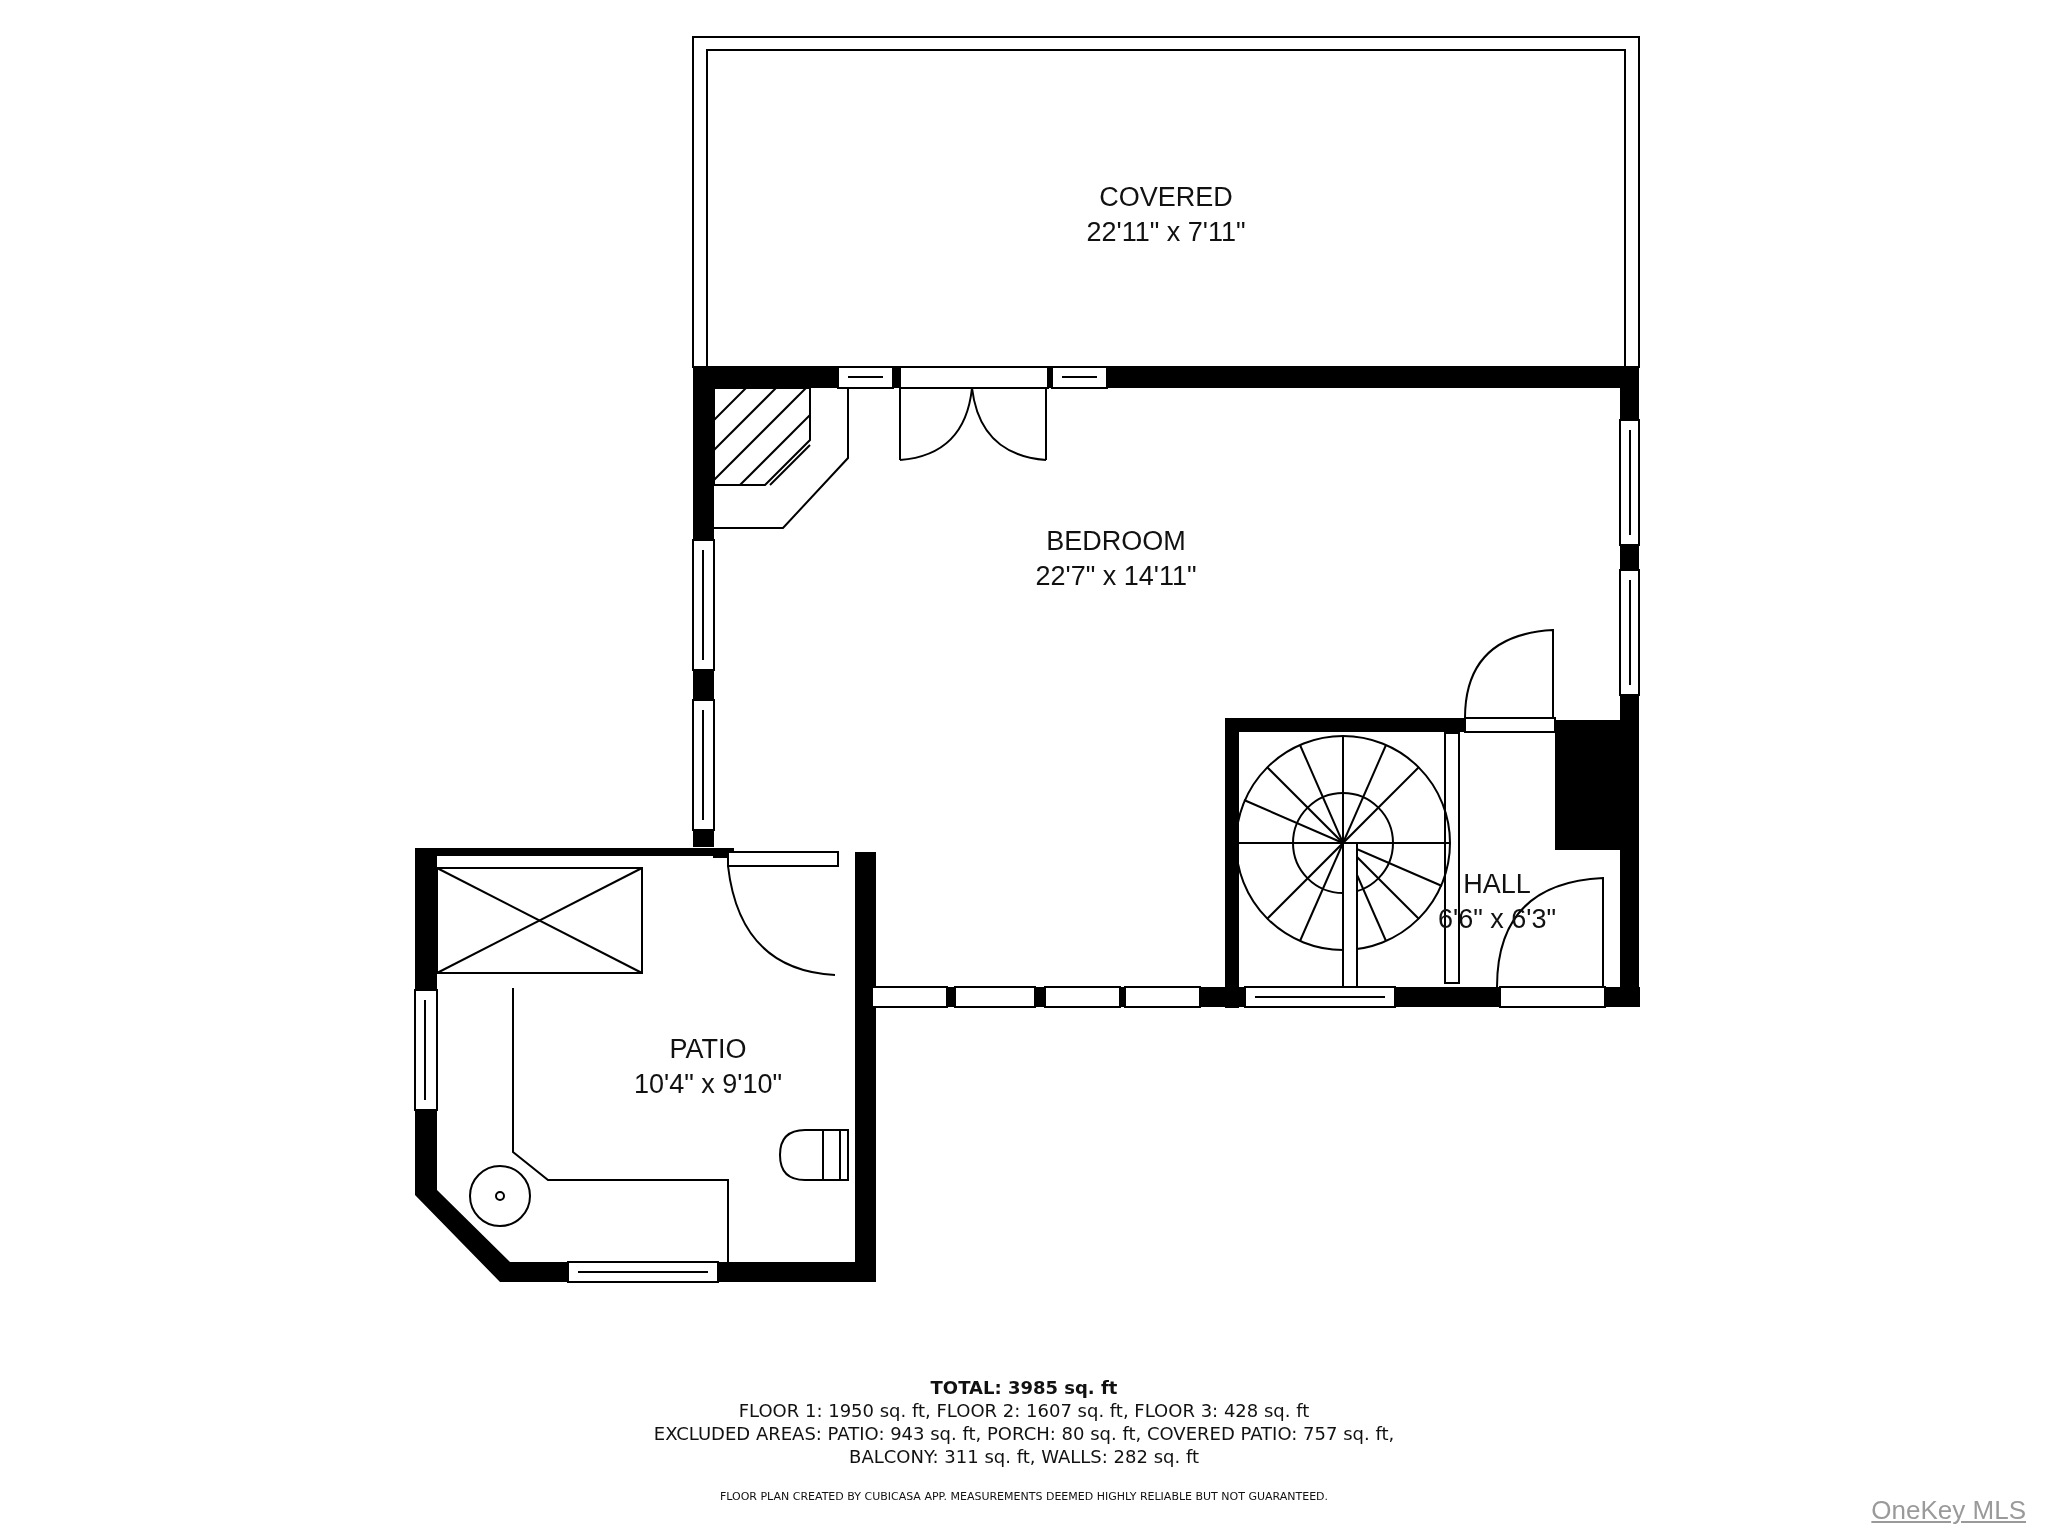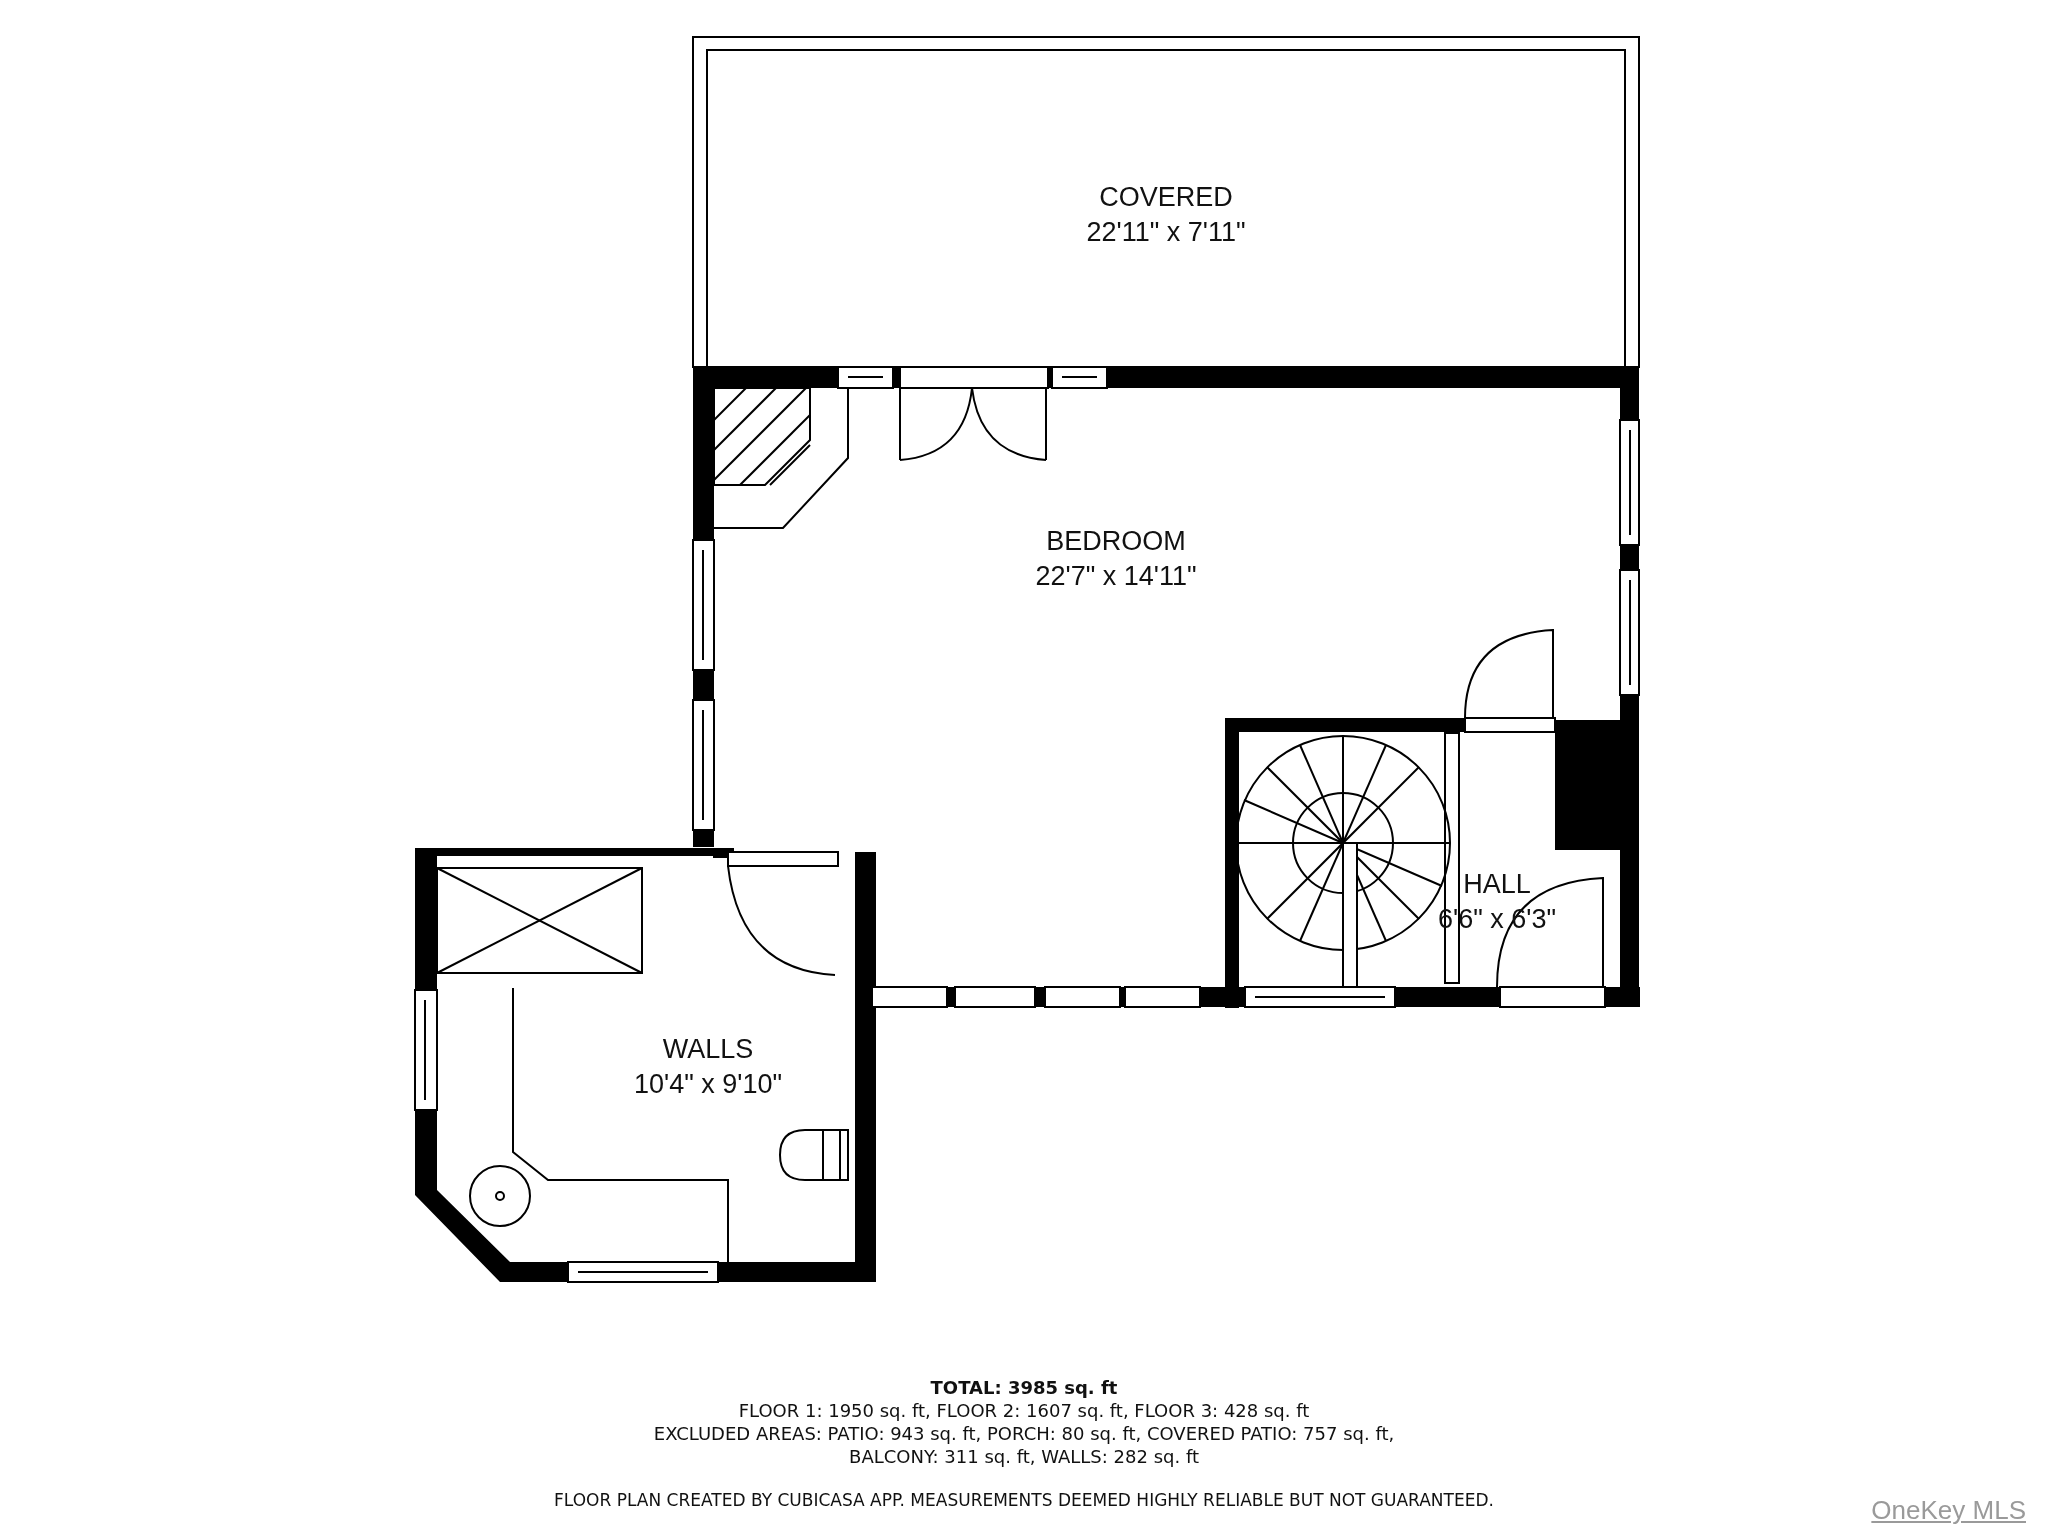--- a/index.html
+++ b/index.html
@@ -3,21 +3,21 @@
 <meta charset="utf-8">
 <style>
   html, body { margin: 0; padding: 0; background: #ffffff; }
   body { width: 2048px; height: 1536px; position: relative; overflow: hidden; font-family: "Liberation Sans", sans-serif; }
   #plan { position: absolute; left: 0; top: 0; width: 2048px; height: 1536px; }
   .room-label { position: absolute; text-align: center; color: #111; font-family: "Liberation Sans", sans-serif; transform: translateX(-50%); white-space: nowrap; }
   .room-name { font-size: 27px; line-height: 34px; display: block; }
   .room-dim { font-size: 27px; line-height: 36px; display: block; }
   .footer { position: absolute; left: 0; width: 2048px; text-align: center; font-family: "DejaVu Sans", sans-serif; color: #111; }
   .summary-line { font-size: 18px; line-height: 23px; display: block; text-align: center; }
-  .disclaimer { font-size: 17px; }
+  .disclaimer { font-size: 11px; }
   .watermark { position: absolute; right: 22px; bottom: 10px; font-family: "Liberation Sans", sans-serif; font-size: 26px; color: #9a9a9a; text-decoration: underline; }
 </style>
 </head>
 <body>
 
 <svg id="plan" viewBox="0 0 2048 1536" xmlns="http://www.w3.org/2000/svg">
   <g fill="none" stroke="#000" stroke-width="2">
 
     <g>
       <rect x="693" y="37" width="946" height="330"></rect>
@@ -152,21 +152,21 @@
   <span class="room-name">BEDROOM</span>
   <span class="room-dim">22'7" x 14'11"</span>
 </div>
 
 <div class="room-label" style="left:1477px; top:867px;margin-left:20px;">
   <span class="room-name">HALL</span>
   <span class="room-dim">6'6" x 6'3"</span>
 </div>
 
 <div class="room-label" style="left:708px; top:1032px;">
-  <span class="room-name">WALLS</span>
+  <span class="room-name">PATIO</span>
   <span class="room-dim">10'4" x 9'10"</span>
 </div>
 
 <div class="footer" style="top:1376px;">
   <span class="summary-line" style="font-weight:bold;">TOTAL: 3985 sq. ft</span>
   <span class="summary-line">FLOOR 1: 1950 sq. ft, FLOOR 2: 1607 sq. ft, FLOOR 3: 428 sq. ft</span>
   <span class="summary-line">EXCLUDED AREAS: PATIO: 943 sq. ft, PORCH: 80 sq. ft, COVERED PATIO: 757 sq. ft,</span>
   <span class="summary-line">BALCONY: 311 sq. ft, WALLS: 282 sq. ft</span>
 </div>
 

